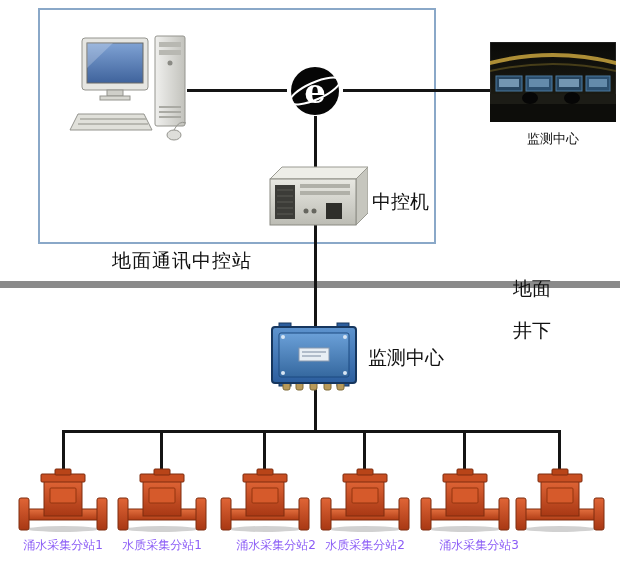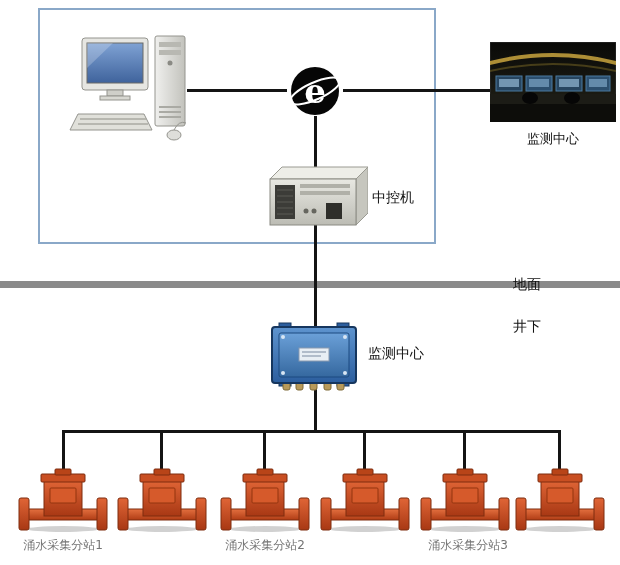--- a/index.html
+++ b/index.html
@@ -1,23 +1,23 @@
 <!DOCTYPE html>
 <html><head>
 <meta charset="utf-8">
 <style>
   * { margin:0; padding:0; box-sizing:border-box; }
   html,body { background:#ffffff; }
   body { font-family:"DejaVu Sans","Liberation Sans",sans-serif; color:#1a1a1a; }
   .canvas { position:relative; width:620px; height:565px; background:#fff; overflow:hidden; margin:0 auto; }
   .abs { position:absolute; }
   .line { position:absolute; background:#141414; }
-  .lbl { position:absolute; font-size:14px; color:#111; white-space:nowrap; }
+  .lbl { position:absolute; font-size:19px; color:#111; white-space:nowrap; }
   .lbl.ctr { text-align:center; white-space:normal; }
-  .station-lbl { position:absolute; width:100px; text-align:center; font-size:12px; color:#737373; white-space:nowrap; }
+  .station-lbl { position:absolute; width:100px; text-align:center; font-size:12px; color:#8b5cf6; white-space:nowrap; }
   .blue-box { position:absolute; left:38px; top:8px; width:398px; height:236px; border:2px solid #8aa8c8; background:transparent; }
   .divider { position:absolute; left:0; top:281px; width:620px; height:7px; background:#8a8a8a; }
   svg { display:block; }
 </style>
 </head>
 <body>
 
 <div class="canvas">
 
   <svg width="0" height="0" style="position:absolute" aria-hidden="true">
@@ -140,20 +140,21 @@
       <line x1="9" y1="51" x2="25" y2="51" stroke="#5a5a54" stroke-width="1"></line>
       <rect x="32" y="21" width="50" height="4" fill="#b0b0a8"></rect>
       <rect x="32" y="28" width="50" height="4" fill="#b0b0a8"></rect>
       <rect x="58" y="40" width="16" height="16" fill="#2e2e2a"></rect>
       <circle cx="38" cy="48" r="2.5" fill="#66665f"></circle>
       <circle cx="46" cy="48" r="2.5" fill="#66665f"></circle>
     </svg>
   </div>
   <div class="lbl" style="left:372px;top:189px">中控机</div>
 
+  <div class="lbl" style="left:112px;top:248px;letter-spacing:1px">地面通讯中控站</div>
 
   <div class="lbl" style="left:513px;top:276px">地面</div>
   <div class="lbl" style="left:513px;top:318px">井下</div>
 
   <div class="abs" style="left:269px;top:322px">
     <svg width="90" height="72" viewBox="0 0 90 72">
       <rect x="10" y="1" width="12" height="8" fill="#2c5e9e" stroke="#16365e"></rect>
       <rect x="68" y="1" width="12" height="8" fill="#2c5e9e" stroke="#16365e"></rect>
       <rect x="10" y="56" width="12" height="8" fill="#2c5e9e" stroke="#16365e"></rect>
       <rect x="68" y="56" width="12" height="8" fill="#2c5e9e" stroke="#16365e"></rect>
@@ -242,16 +243,18 @@
       <rect x="1" y="30" width="10" height="32" rx="2" fill="url(#gDevBody)" stroke="#7e2c0e"></rect>
       <rect x="79" y="30" width="10" height="32" rx="2" fill="url(#gDevBody)" stroke="#7e2c0e"></rect>
       <rect x="26" y="12" width="38" height="36" fill="url(#gDevBody)" stroke="#7e2c0e"></rect>
       <rect x="23" y="6" width="44" height="8" rx="1" fill="#c94f22" stroke="#7e2c0e"></rect>
       <rect x="37" y="1" width="16" height="6" rx="1" fill="#b84418" stroke="#7e2c0e"></rect>
       <rect x="32" y="20" width="26" height="15" rx="1" fill="#d65a2b" stroke="#93340f"></rect>
     </svg>
   </div>
 
   <div class="station-lbl" style="left:13px;top:537px">涌水采集分站1</div>
-  <div class="station-lbl" style="left:215px;top:537px">涌水采集分站2</div>
-  <div class="station-lbl" style="left:418px;top:537px">涌水采集分站3</div>
+  <div class="station-lbl" style="left:112px;top:537px">水质采集分站1</div>
+  <div class="station-lbl" style="left:226px;top:537px">涌水采集分站2</div>
+  <div class="station-lbl" style="left:315px;top:537px">水质采集分站2</div>
+  <div class="station-lbl" style="left:429px;top:537px">涌水采集分站3</div>
 
 </div>
 
 </body></html>

